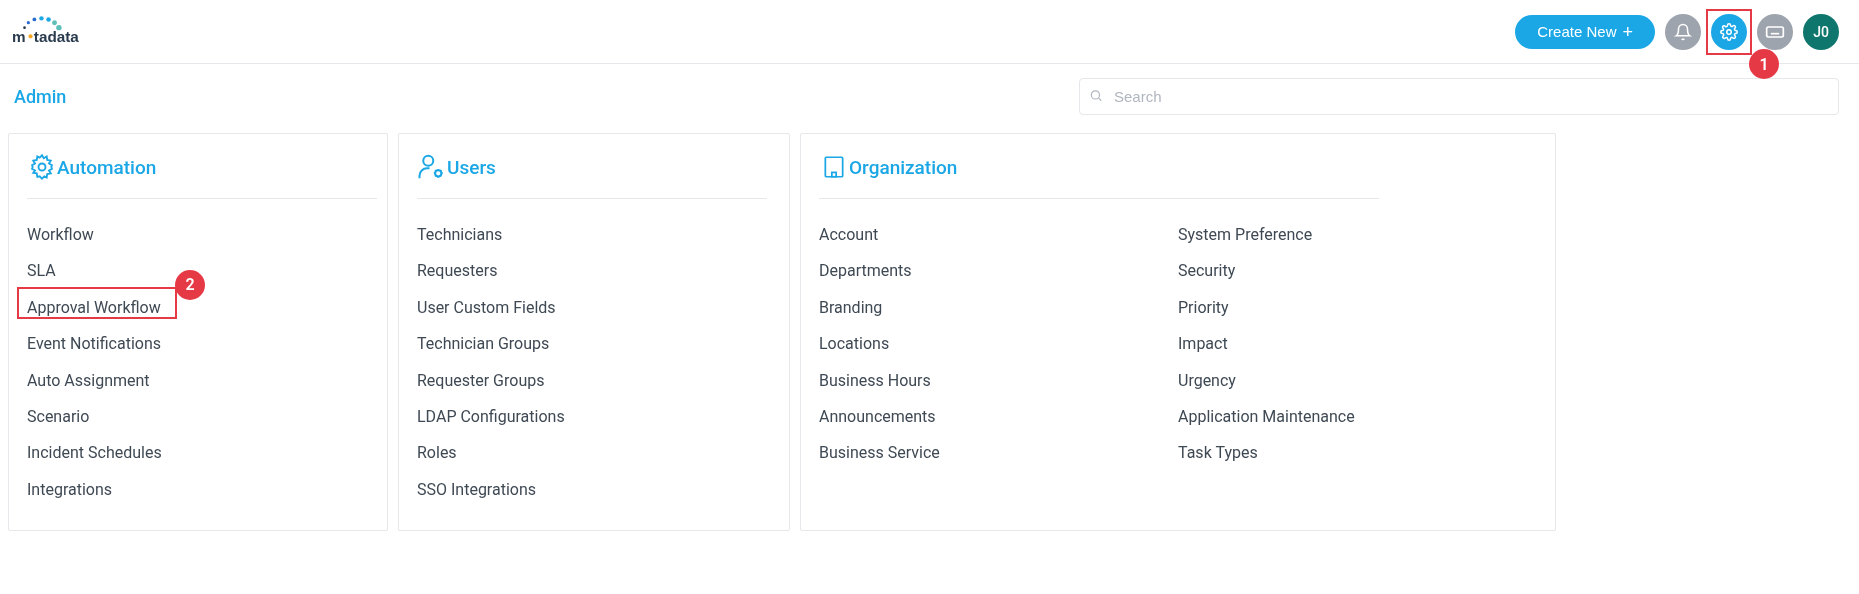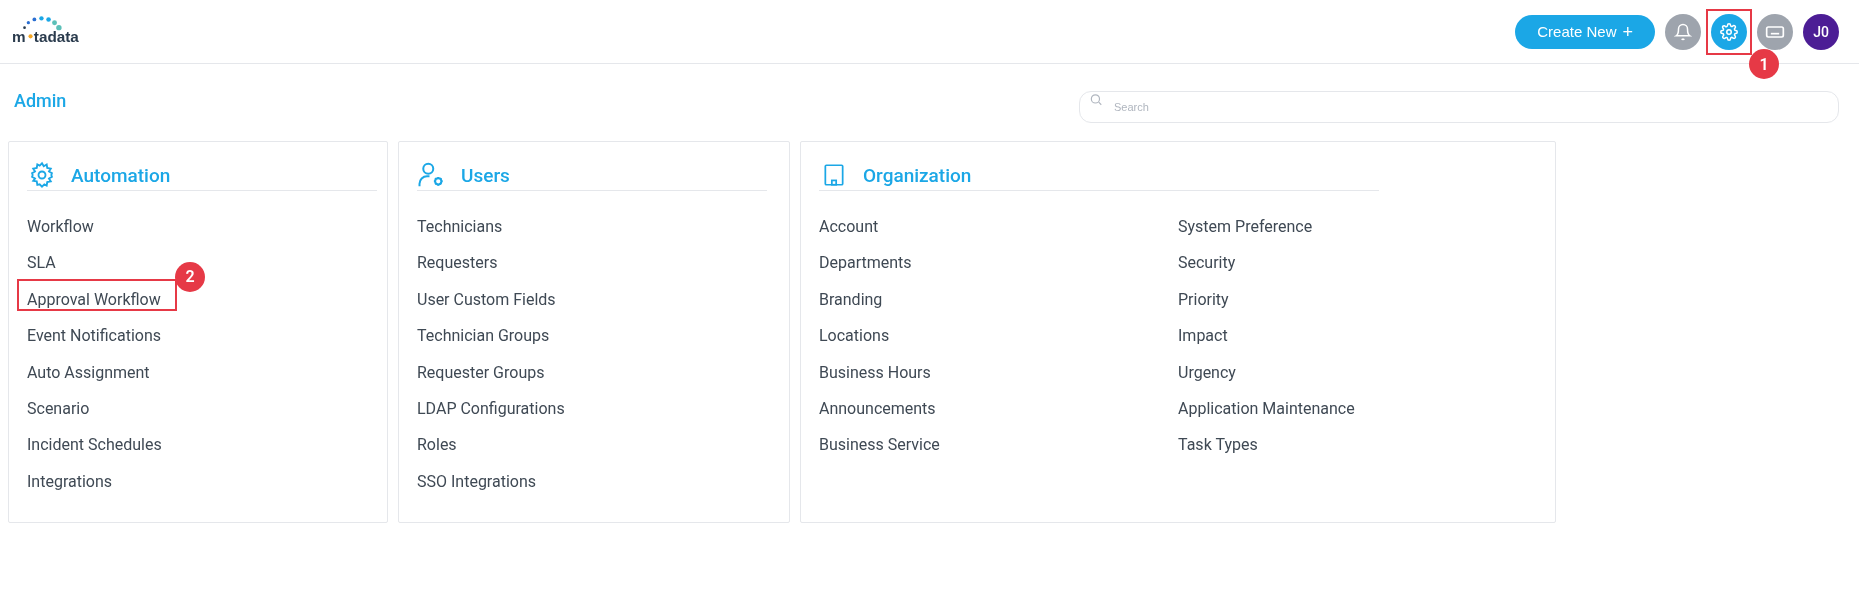--- a/index.html
+++ b/index.html
@@ -68,21 +68,21 @@
     border: 2px solid #e63946;
     pointer-events: none;
   }
   .settings-highlight {
     top: -5px; left: -5px; width: 46px; height: 46px;
   }
   .avatar {
     width: 36px;
     height: 36px;
     border-radius: 50%;
-    background: #4c1d95;
+    background: #0f766e;
     color: #fff;
     display: flex;
     align-items: center;
     justify-content: center;
     font-size: 14px;
     font-weight: 500;
     cursor: pointer;
   }
   .callout {
     position: absolute;
@@ -111,26 +111,25 @@
     font-size: 18px;
     font-weight: 500;
   }
   .search-wrap {
     flex: 0 0 760px;
     position: relative;
   }
   .search-input {
     width: 100%;
     border: 1px solid #e5e7eb;
-    border-radius: 12px;
+    border-radius: 4px;
     padding: 9px 12px 9px 34px;
-    font-size: 11px;
+    font-size: 15px;
     color: #555;
     background: #fff;
-    margin-top: 13px;
   }
   .search-input::placeholder { color: #b0b6bf; }
   .search-icon-span {
     position: absolute;
     left: 10px;
     top: 50%;
     transform: translateY(-50%);
     color: #b0b6bf;
   }
   .cards {
@@ -145,21 +144,21 @@
     border-radius: 2px;
     padding: 18px 18px 22px 18px;
     flex: 0 0 auto;
   }
   .card.automation { width: 380px; }
   .card.users { width: 392px; }
   .card.organization { width: 756px; }
   .card-header {
     display: flex;
     align-items: center;
-    gap: 14px;
+    padding-bottom: 16px;
     border-bottom: 1px solid #e5e7eb;
     margin-bottom: 18px;
   }
   .card-header .ico {
     width: 30px;
     height: 30px;
     display: flex;
     align-items: center;
     justify-content: center;
     color: #1ba7e6;

